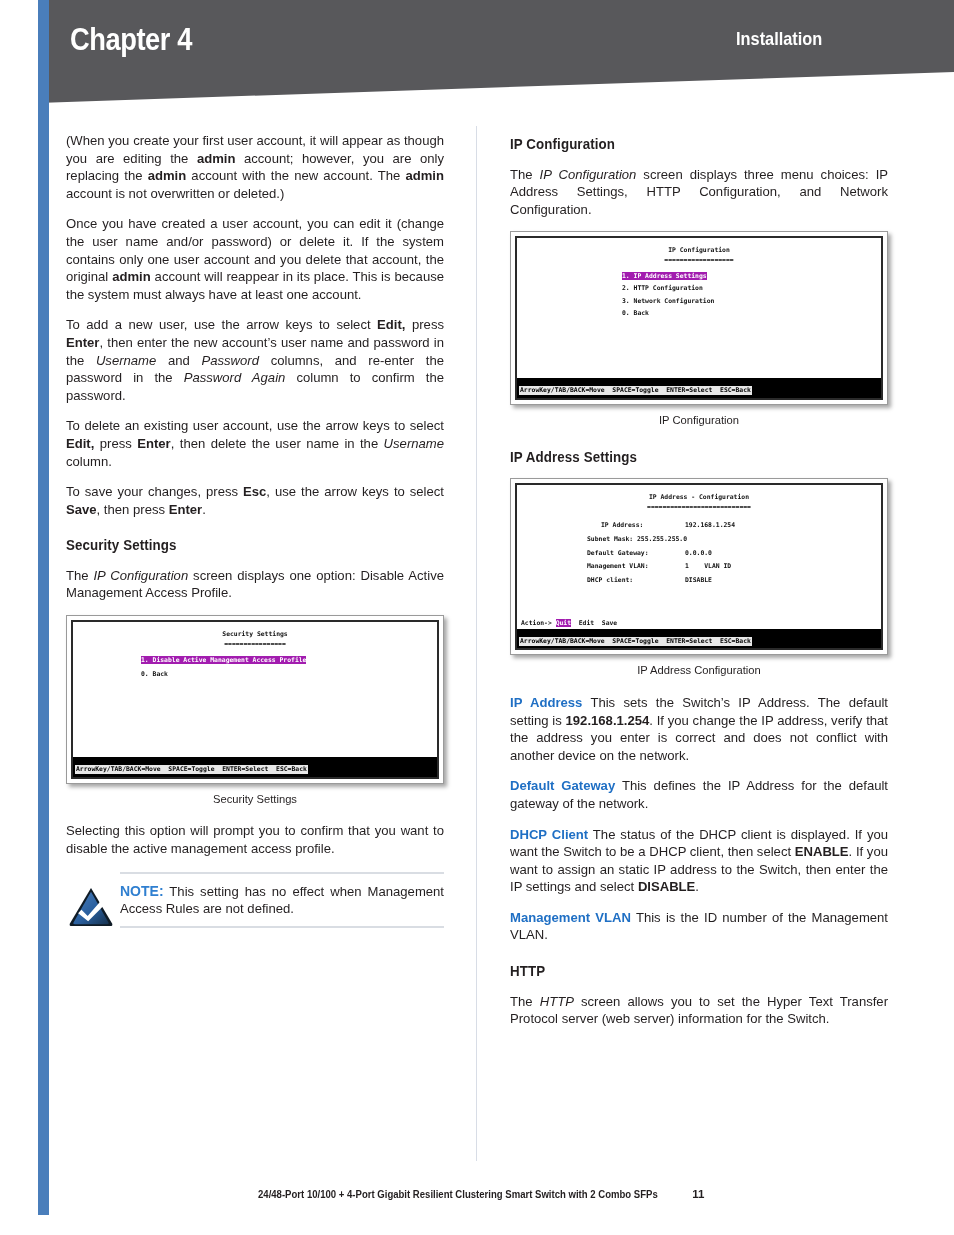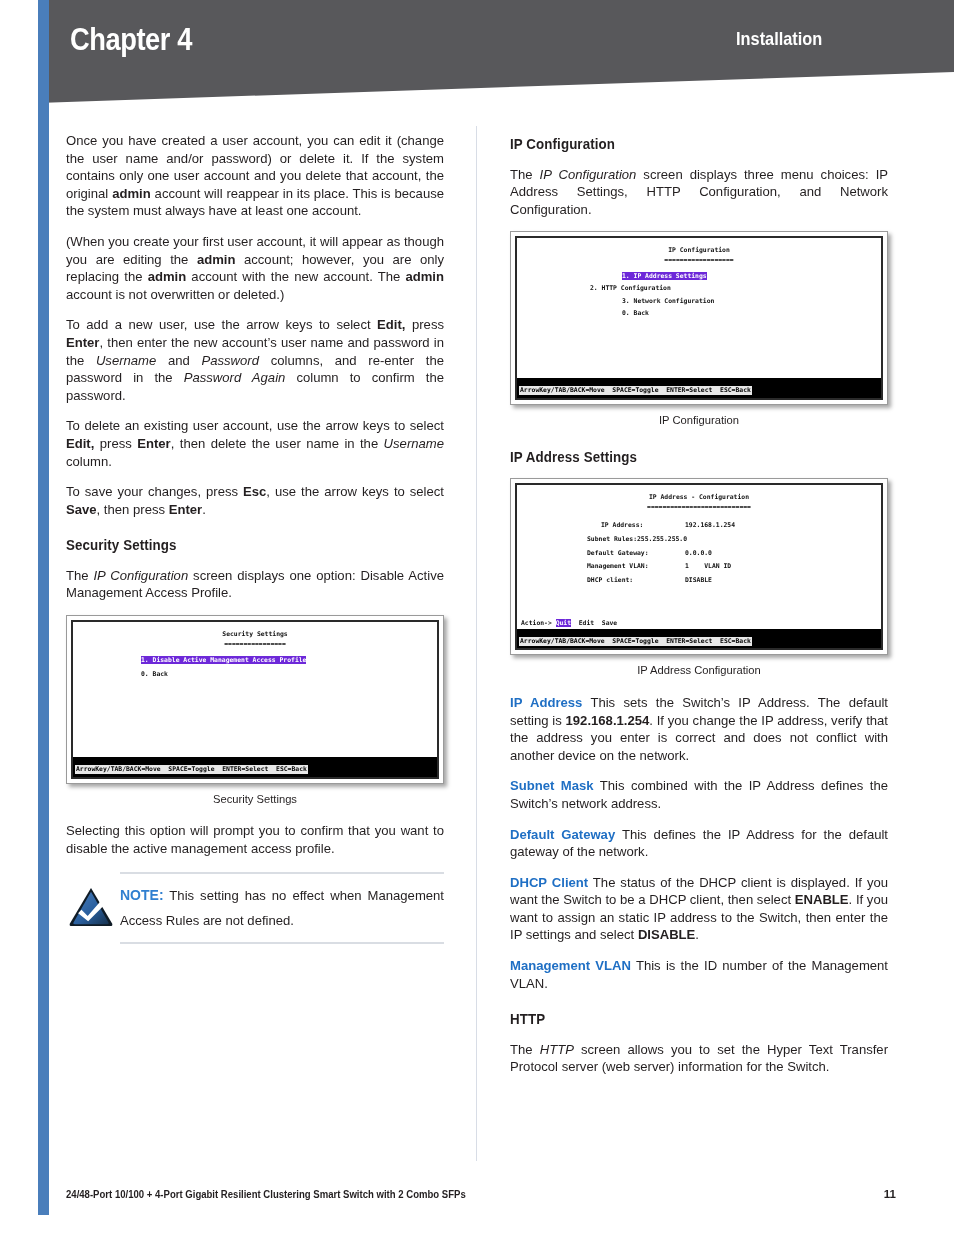--- a/index.html
+++ b/index.html
@@ -93,21 +93,21 @@
   .term-text {
     font-family:"DejaVu Sans Mono","Liberation Mono",monospace;
     font-size:6.4px;
     line-height:9.6px;
     color:#111111;
     white-space:pre;
     font-weight:bold;
   }
   .t-center { text-align:center; }
   .t-hl {
-    background:#6d28d9; color:#ffffff;
+    background:#a21caf; color:#ffffff;
   }
   .term-status {
     background:#000000;
     padding:1px 2px;
   }
   .term-status .t-hl-bar {
     background:#e8e8e8; color:#000000;
     font-family:"DejaVu Sans Mono","Liberation Mono",monospace;
     font-size:6.4px; line-height:9px; white-space:pre; font-weight:bold;
     display:inline-block; padding:0 1px;
@@ -127,32 +127,32 @@
     margin:15px 0 14px 0;
     position:relative;
     padding-left:54px;
     min-height:58px;
   }
   .note-rule {
     height:2px; background:#d9dde3; margin-left:0px;
   }
   .note-body {
     padding:9px 0 9px 0;
-    font-size:13.1px; line-height:25px; text-align:justify;
+    font-size:13.1px; line-height:17px; text-align:justify;
   }
   .note-label { color:#2f7fd0; font-weight:bold; font-size:14px; }
   .note-icon {
     position:absolute; left:2px; top:15px;
     width:46px; height:40px;
   }
 
   
   .footer {
     position:absolute; left:66px; top:1188px; width:830px;
-    display:flex; justify-content:space-between; align-items:baseline;
+    display:flex; justify-content:center; align-items:baseline;
   }
   .footer-text {
     font-size:10.4px; font-weight:bold; color:#231f20;
     font-family:"Liberation Sans Narrow","Liberation Sans",sans-serif;
     transform: scaleX(0.92); transform-origin:left center;
   }
   .footer-page {
     font-size:11.5px; font-weight:bold; color:#231f20;
     font-family:"Liberation Sans Narrow","Liberation Sans",sans-serif;
   }
@@ -163,23 +163,23 @@
 <div class="header-wrap">
   <div class="header-bg"></div>
   <div class="chapter-title">Chapter 4</div>
   <div class="header-right">Installation</div>
 </div>
 <div class="blue-strip"></div>
 <div class="col-divider"></div>
 
 <div class="col col-left">
 
+  <p><span>(When you create your first user account, it will appear as though you are editing the </span><b>admin</b><span> account; however, you are only replacing the </span><b>admin</b><span> account with the new account. The </span><b>admin</b><span> account is not overwritten or deleted.)</span></p>
+
   <p><span>Once you have created a user account, you can edit it (change the user name and/or password) or delete it. If the system contains only one user account and you delete that account, the original </span><b>admin</b><span> account will reappear in its place. This is because the system must always have at least one account.</span></p>
-
-  <p><span>(When you create your first user account, it will appear as though you are editing the </span><b>admin</b><span> account; however, you are only replacing the </span><b>admin</b><span> account with the new account. The </span><b>admin</b><span> account is not overwritten or deleted.)</span></p>
 
   <p><span>To add a new user, use the arrow keys to select </span><b>Edit,</b><span> press </span><b>Enter</b><span>, then enter the new account’s user name and password in the </span><i>Username</i><span> and </span><i>Password</i><span> columns, and re-enter the password in the </span><i>Password Again</i><span> column to confirm the password.</span></p>
 
   <p><span>To delete an existing user account, use the arrow keys to select </span><b>Edit,</b><span> press </span><b>Enter</b><span>, then delete the user name in the </span><i>Username</i><span> column.</span></p>
 
   <p><span>To save your changes, press </span><b>Esc</b><span>, use the arrow keys to select </span><b>Save</b><span>, then press </span><b>Enter</b><span>.</span></p>
 
   <h3 class="sec">Security Settings</h3>
 
   <p><span>The </span><i>IP Configuration</i><span> screen displays one option: Disable Active Management Access Profile.</span></p>
@@ -235,21 +235,21 @@
 
   <div class="figure">
     <div class="fig-frame">
       <div class="fig-inner">
         <div class="term-body" style="height:140px;">
           <div class="term-text t-center">IP Configuration</div>
           <div class="term-text t-center">==================</div>
           <div style="height:6px"></div>
           <div class="term-text" style="padding-left:105px"><span class="t-hl">1. IP Address Settings</span></div>
           <div style="height:3px"></div>
-          <div class="term-text" style="padding-left:73px">2. HTTP Configuration</div>
+          <div class="term-text" style="padding-left:105px">2. HTTP Configuration</div>
           <div style="height:3px"></div>
           <div class="term-text" style="padding-left:105px">3. Network Configuration</div>
           <div style="height:3px"></div>
           <div class="term-text" style="padding-left:105px">0. Back</div>
         </div>
         <div class="term-status">
           <span class="t-hl-bar">ArrowKey/TAB/BACK=Move  SPACE=Toggle  ENTER=Select  ESC=Back</span>
         </div>
       </div>
     </div>
@@ -262,21 +262,21 @@
   <div class="figure">
     <div class="fig-frame">
       <div class="fig-inner">
         <div class="term-body" style="height:134px;">
           <div class="term-text t-center">IP Address - Configuration</div>
           <div class="term-text t-center">===========================</div>
           <div style="height:9px"></div>
           <div class="term-text" style="padding-left:84px"><span>IP Address:</span><span style="display:inline-block;width:0"></span></div>
           <div class="term-text" style="margin-top:-9.6px;padding-left:168px">192.168.1.254</div>
           <div style="height:4px"></div>
-          <div class="term-text" style="padding-left:70px">Subnet Rules:</div>
+          <div class="term-text" style="padding-left:70px">Subnet Mask:</div>
           <div class="term-text" style="margin-top:-9.6px;padding-left:120px">255.255.255.0</div>
           <div style="height:4px"></div>
           <div class="term-text" style="padding-left:70px">Default Gateway:</div>
           <div class="term-text" style="margin-top:-9.6px;padding-left:168px">0.0.0.0</div>
           <div style="height:4px"></div>
           <div class="term-text" style="padding-left:70px">Management VLAN:</div>
           <div class="term-text" style="margin-top:-9.6px;padding-left:168px">1    VLAN ID</div>
           <div style="height:4px"></div>
           <div class="term-text" style="padding-left:70px">DHCP client:</div>
           <div class="term-text" style="margin-top:-9.6px;padding-left:168px">DISABLE</div>
@@ -285,21 +285,20 @@
         <div class="term-status">
           <span class="t-hl-bar">ArrowKey/TAB/BACK=Move  SPACE=Toggle  ENTER=Select  ESC=Back</span>
         </div>
       </div>
     </div>
     <div class="fig-caption">IP Address Configuration</div>
   </div>
 
   <p><span class="kw">IP Address</span><span>  This sets the Switch’s IP Address. The default setting is </span><b>192.168.1.254</b><span>. If you change the IP address, verify that the address you enter is correct and does not conflict with another device on the network.</span></p>
 
-  <p><span class="kw">Subnet Mask</span><span>  This combined with the IP Address defines the Switch’s network address.</span></p>
 
   <p><span class="kw">Default Gateway</span><span> This defines the IP Address for the default gateway of the network.</span></p>
 
   <p><span class="kw">DHCP Client</span><span>  The status of the DHCP client is displayed. If you want the Switch to be a DHCP client, then select </span><b>ENABLE</b><span>. If you want to assign an static IP address to the Switch, then enter the IP settings and select </span><b>DISABLE</b><span>.</span></p>
 
   <p><span class="kw">Management VLAN</span><span> This is the ID number of the Management VLAN.</span></p>
 
   <h3 class="sec">HTTP</h3>
 
   <p><span>The </span><i>HTTP</i><span> screen allows you to set the Hyper Text Transfer Protocol server (web server) information for the Switch.</span></p>

